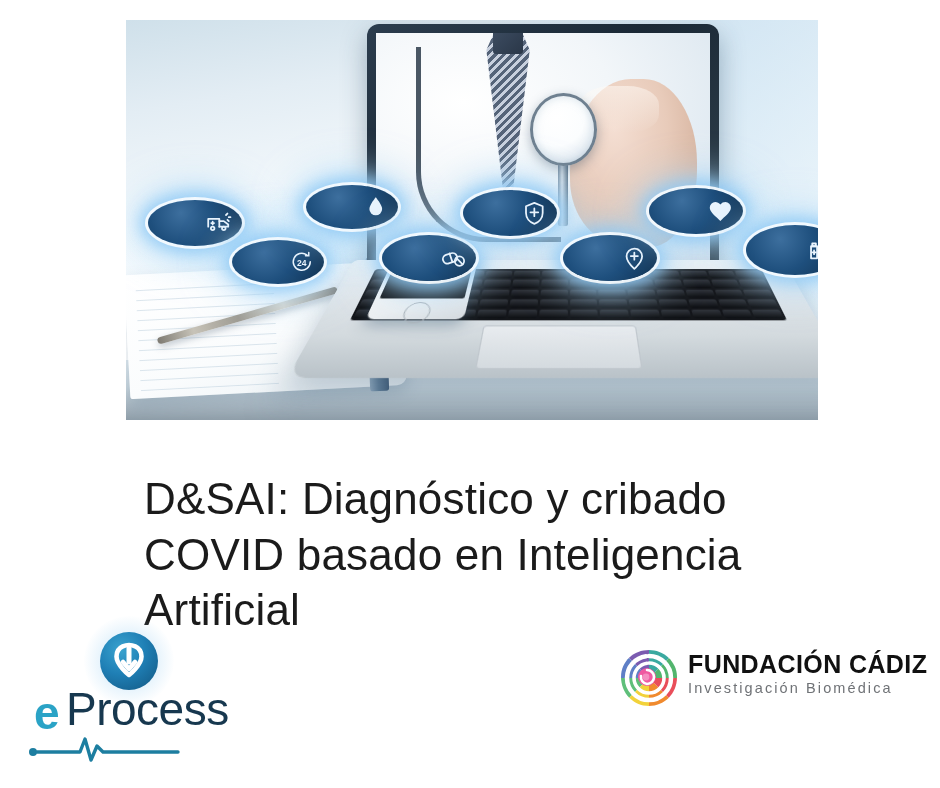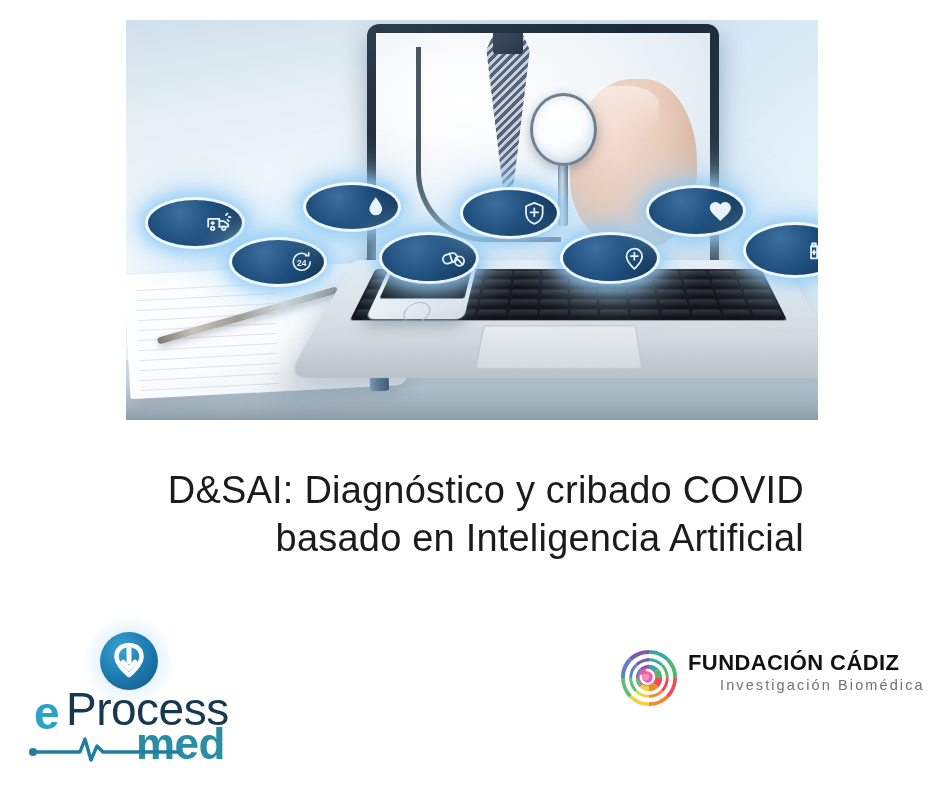--- a/index.html
+++ b/index.html
@@ -279,26 +279,25 @@
     padding-left: 48px;
   }
   .bubble svg { width: 58%; height: 58%; display: block; }
 
   
   .title {
     position: absolute;
     left: 144px;
     top: 442px;
     width: 660px;
-    font-size: 38px;
+    font-size: 44px;
     line-height: 1.26;
     color: #1b1b1b;
     font-weight: 400;
     letter-spacing: 0.2px;
-    text-align: right;
   }
 
   
   .logo-eprocess {
     position: absolute;
     left: 28px;
     top: 630px;
     width: 230px;
     height: 135px;
   }
@@ -375,35 +374,34 @@
     left: 0; top: 2px;
     width: 62px; height: 62px;
   }
   .fund-text {
     position: absolute;
     left: 70px;
     top: 6px;
     width: 232px;
   }
   .fund-title {
-    font-size: 22px;
+    font-size: 25px;
     font-weight: 700;
     color: #111111;
     letter-spacing: 0.4px;
     line-height: 1.05;
     white-space: nowrap;
   }
   .fund-sub {
     font-size: 14.5px;
     color: #6f7276;
     letter-spacing: 2.1px;
     line-height: 1.3;
     margin-top: 2px;
     white-space: nowrap;
-    margin-left: 32px;
   }
 </style>
 </head>
 <body>
 
 <div class="hero">
   <div class="hero-bg-glow"></div>
   <div class="hero-bg-glow2"></div>
   <div class="hero-desk"></div>
 
@@ -591,21 +589,20 @@
     <svg viewBox="0 0 58 58" style="position:absolute;inset:0;width:100%;height:100%;">
       <path d="M29 13 C29 13 16.5 13 16.5 24.5 C16.5 33 29 43 29 43 C29 43 41.5 33 41.5 24.5 C41.5 13 29 13 29 13 Z" fill="none" stroke="#ffffff" stroke-width="4.6" stroke-linejoin="round"></path>
       <path d="M29 16 L29 30" stroke="#ffffff" stroke-width="5" stroke-linecap="round"></path>
       <path d="M23 30 L29 37 L35 30" fill="none" stroke="#ffffff" stroke-width="4.6" stroke-linecap="round" stroke-linejoin="round"></path>
     </svg>
   </div>
 
   <div class="eprocess-word">
     <span class="ep-e">e</span>
     <span class="ep-process">Process</span>
-    <span class="ep-med">med</span>
     <svg class="ecg" viewBox="0 0 160 34">
       <circle cx="5" cy="22" r="4" fill="#1d7ea0"></circle>
       <path d="M9 22 H46 L52 22 L57 9 L63 30 L69 16 L75 22 H150" fill="none" stroke="#1d7ea0" stroke-width="3.4" stroke-linecap="round" stroke-linejoin="round"></path>
     </svg>
   </div>
 </div>
 
 <div class="logo-fundacion">
   <svg class="spiral" viewBox="0 0 62 62">
     <defs>

